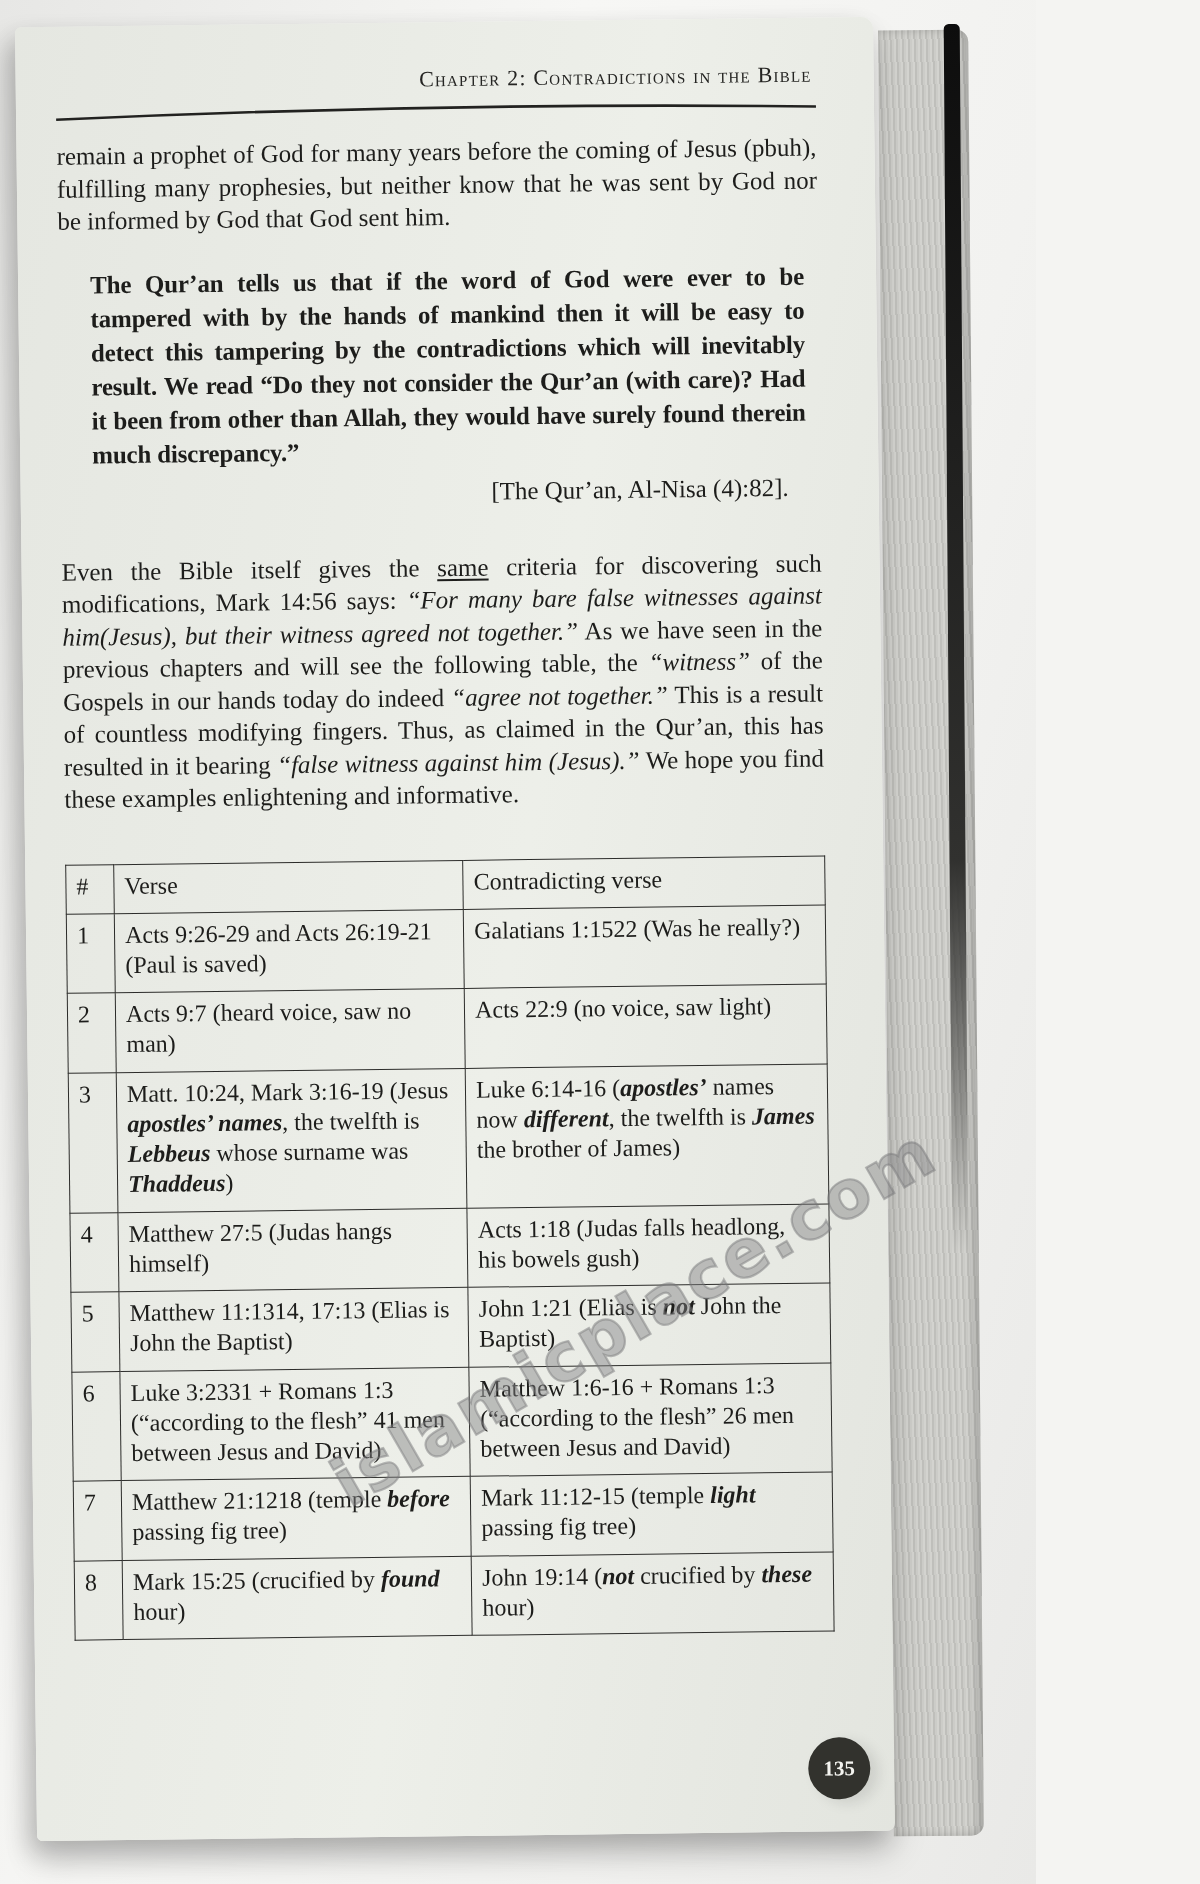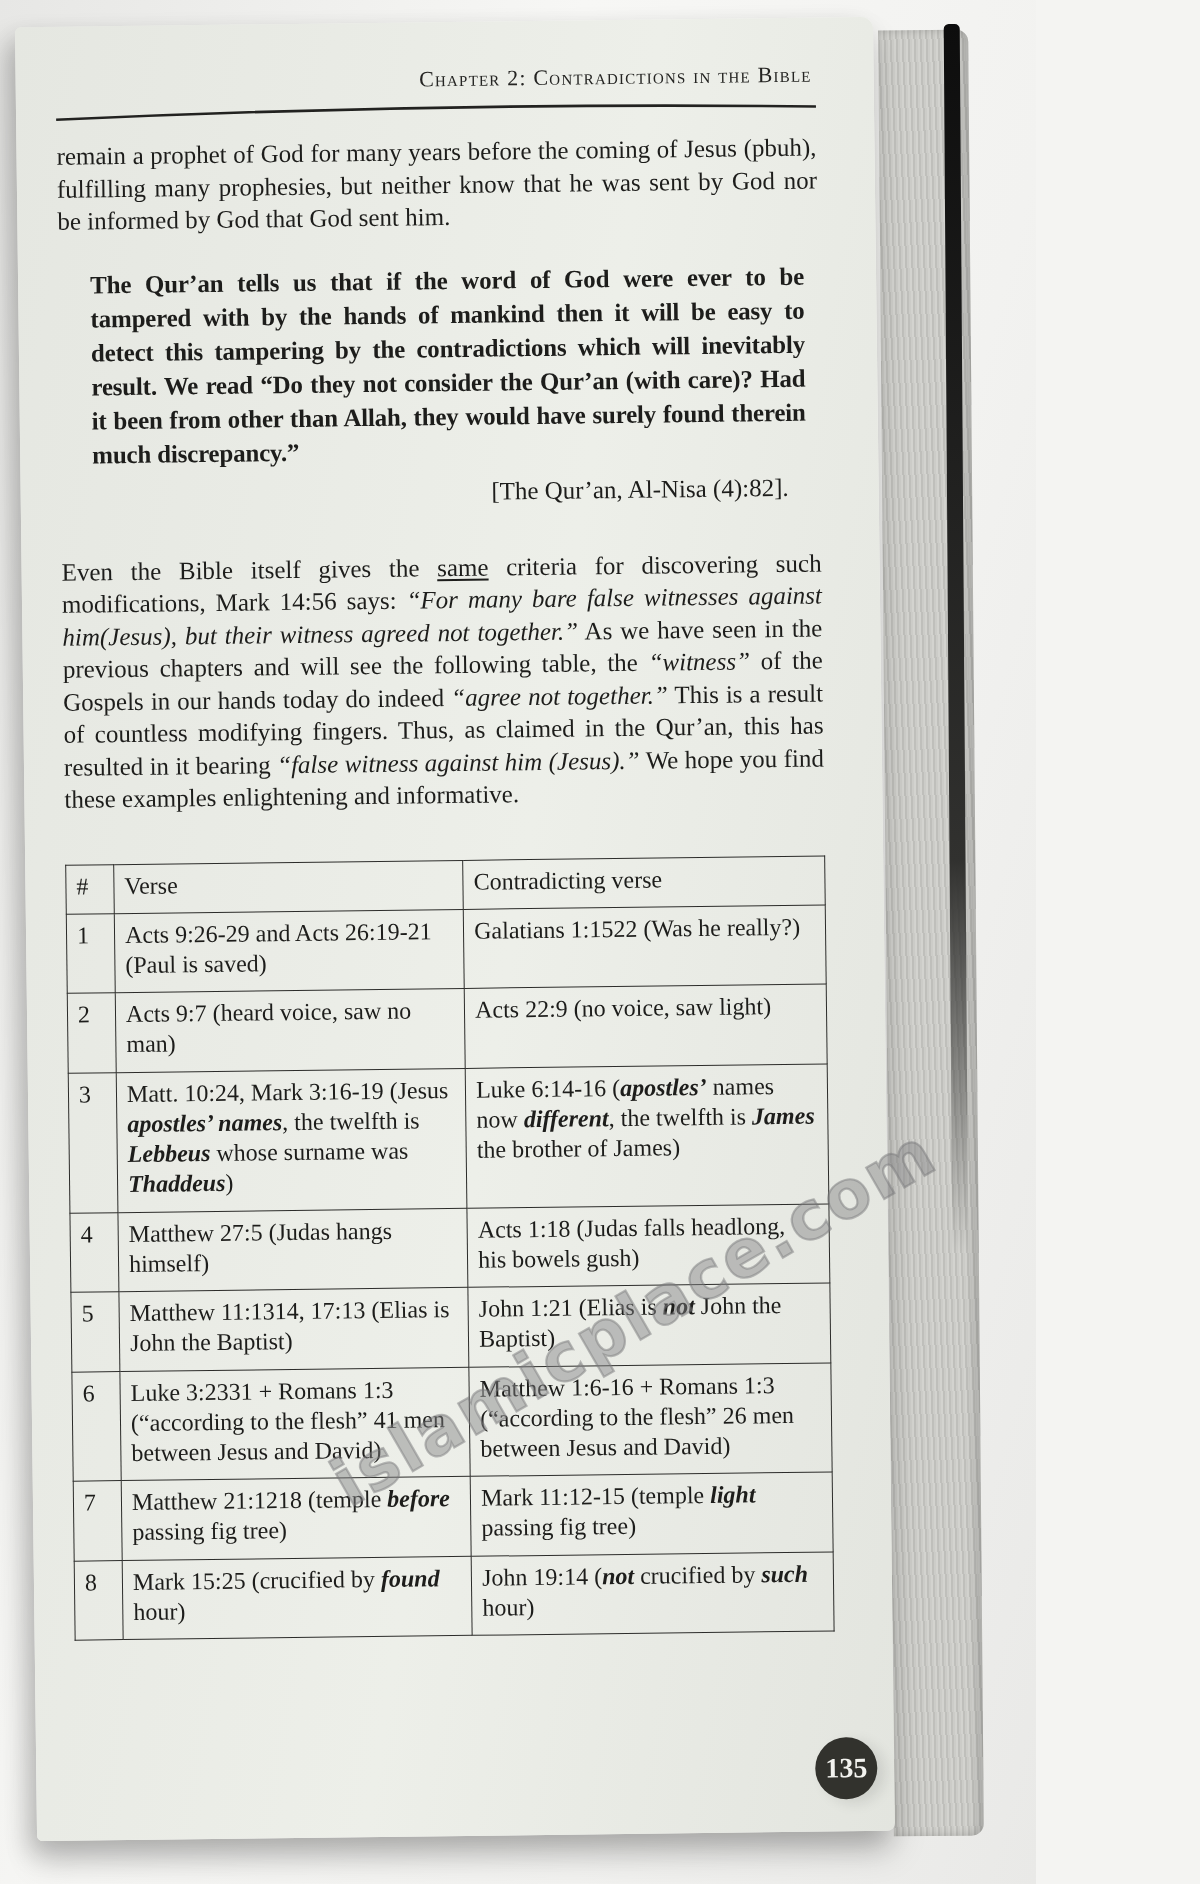--- a/index.html
+++ b/index.html
@@ -58,24 +58,24 @@
   table.contradictions th, table.contradictions td {
     border:1.7px solid #2c2c2a; vertical-align:top;
     padding:6px 10px 12px 10px; font-weight:normal; text-align:left;
     overflow:hidden;
   }
   .col-num { width:48px; }
   .col-verse { width:46%; }
   .em { font-style:italic; font-weight:bold; }
   
   .badge {
-    position:absolute; right:17px; bottom:32px; width:62px; height:62px;
+    position:absolute; right:24px; bottom:32px; width:62px; height:62px;
     border-radius:50%; background:#32322d; color:#f3f3ef;
     display:flex; align-items:center; justify-content:center;
-    font-size:28px; font-weight:bold;
+    font-size:21px; font-weight:bold;
     box-shadow:8px 4px 14px rgba(0,0,0,0.10);
   }
   
   .watermark {
     position:absolute; left:338px; top:1450px; z-index:6; white-space:nowrap;
     transform:rotate(-30deg); transform-origin:0 50%;
     font-family:"DejaVu Sans", sans-serif; font-weight:bold;
     font-size:66px; letter-spacing:3px;
     color:rgba(150,150,152,0.16);
     -webkit-text-stroke:2.2px rgba(118,118,120,0.45);
@@ -152,21 +152,21 @@
             <td><span>Matthew 1:6-16 + Romans 1:3 (“according to the flesh” 26 men between Jesus and David)</span></td>
           </tr>
           <tr>
             <td><span>7</span></td>
             <td><span>Matthew 21:1218 (temple </span><i class="em">before</i><span> passing fig tree)</span></td>
             <td><span>Mark 11:12-15 (temple </span><i class="em">light</i><span> passing fig tree)</span></td>
           </tr>
           <tr>
             <td><span>8</span></td>
             <td><span>Mark 15:25 (crucified by </span><i class="em">found</i><span> hour)</span></td>
-            <td><span>John 19:14 (</span><i class="em">not</i><span> crucified by </span><i class="em">such</i><span> hour)</span></td>
+            <td><span>John 19:14 (</span><i class="em">not</i><span> crucified by </span><i class="em">these</i><span> hour)</span></td>
           </tr>
         </tbody>
     </table>
 
     <div class="badge">135</div>
   </div>
 
   <div class="watermark">islamicplace.com</div>
 </div>
 

